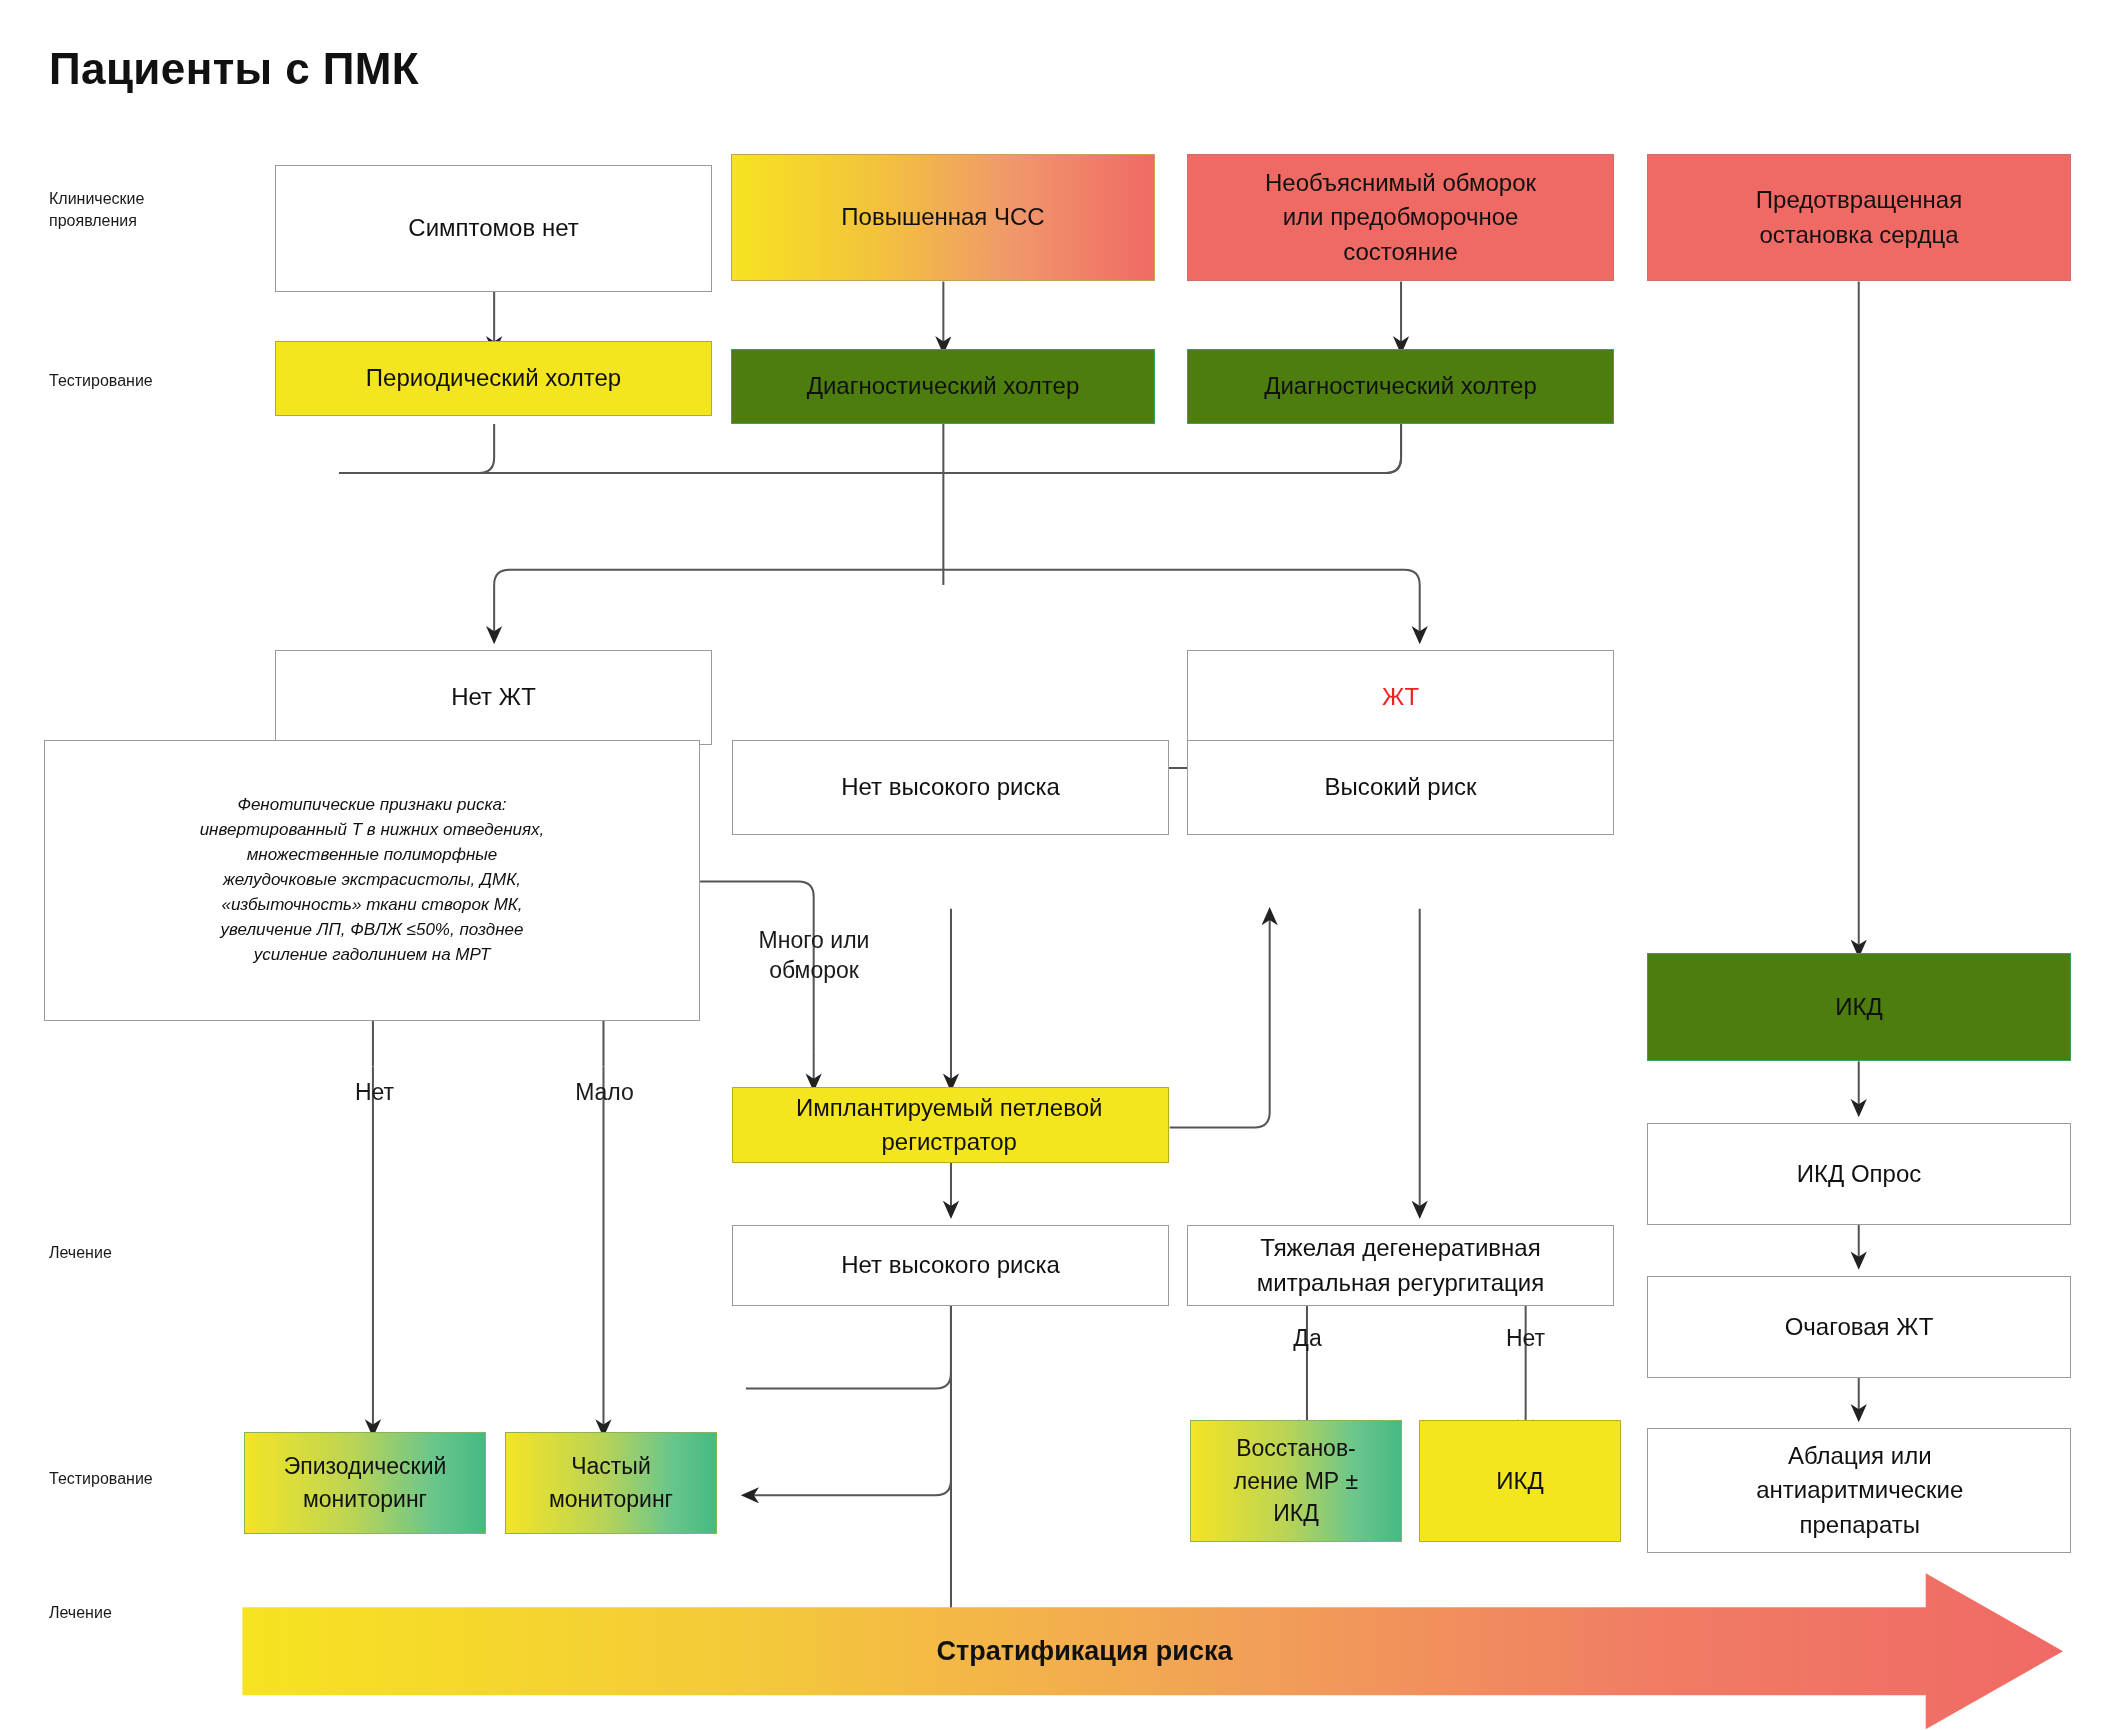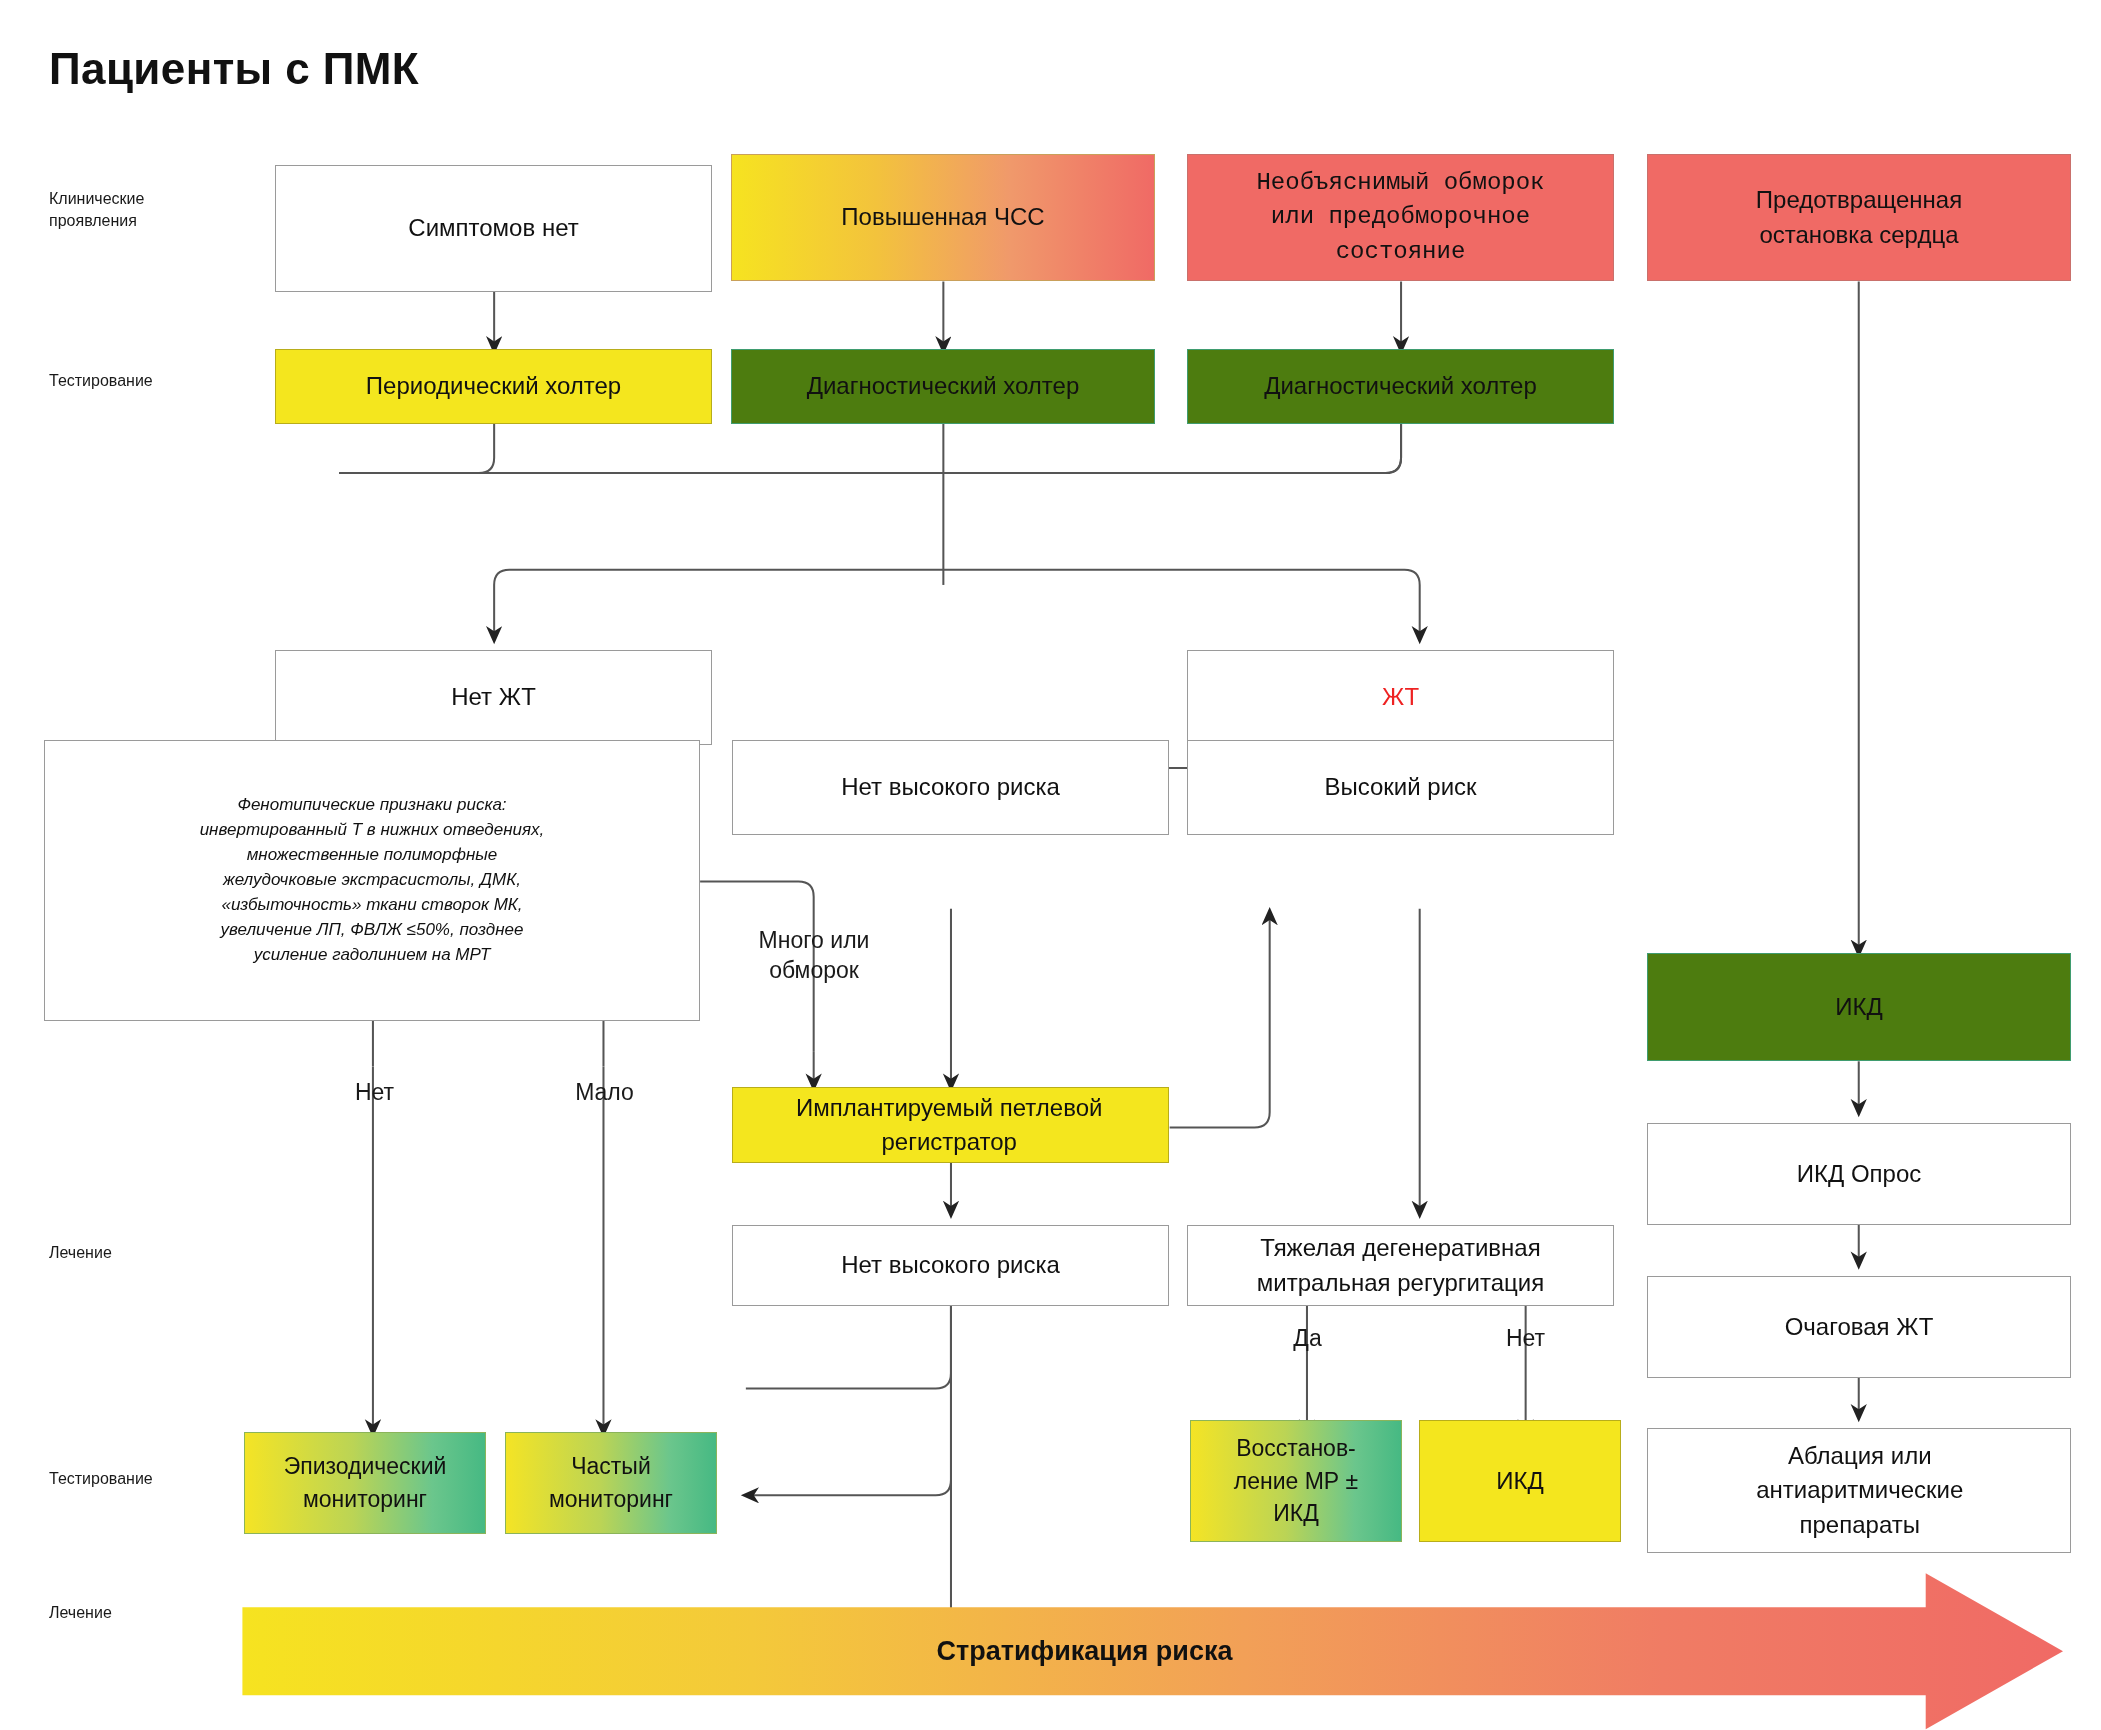--- a/index.html
+++ b/index.html
@@ -154,28 +154,28 @@
 проявления</div>
   <div class="rowlabel" style="left:49px; top:370px;">Тестирование</div>
   <div class="rowlabel" style="left:49px; top:1242px;">Лечение</div>
   <div class="rowlabel" style="left:49px; top:1468px;">Тестирование</div>
   <div class="rowlabel" style="left:49px; top:1602px;">Лечение</div>
 
   <div class="node plain" style="left:275px; top:154px; width:437px; height:127px;">Симптомов нет</div>
 
   <div class="node grad-yr" style="left:731px; top:154px; width:424px; height:127px;">Повышенная ЧСС</div>
 
-  <div class="node red" style="left:1187px; top:154px; width:427px; height:127px;font-family:Liberation Mono, monospace;">Необъяснимый обморок
+  <div class="node red" style="left:1187px; top:154px; width:427px; height:127px;">Необъяснимый обморок
 или предобморочное
 состояние</div>
 
   <div class="node red" style="left:1647px; top:154px; width:424px; height:127px;">Предотвращенная
 остановка сердца</div>
 
-  <div class="node yellow" style="left:275px; top:349px; width:437px; height:75px;">Периодический холтер</div>
+  <div class="node yellow" style="left:275px; top:341px; width:437px; height:75px;">Периодический холтер</div>
 
   <div class="node green" style="left:731px; top:349px; width:424px; height:75px;">Диагностический холтер</div>
 
   <div class="node green" style="left:1187px; top:349px; width:427px; height:75px;">Диагностический холтер</div>
 
   <div class="node plain" style="left:275px; top:639px; width:437px; height:95px;">Нет ЖТ</div>
 
   <div class="node plain vt-red" style="left:1187px; top:639px; width:427px; height:95px;">ЖТ</div>
 
   <div class="node plain risklist" style="left:44px; top:729px; width:656px; height:281px; align-items:center;">Фенотипические признаки риска:

